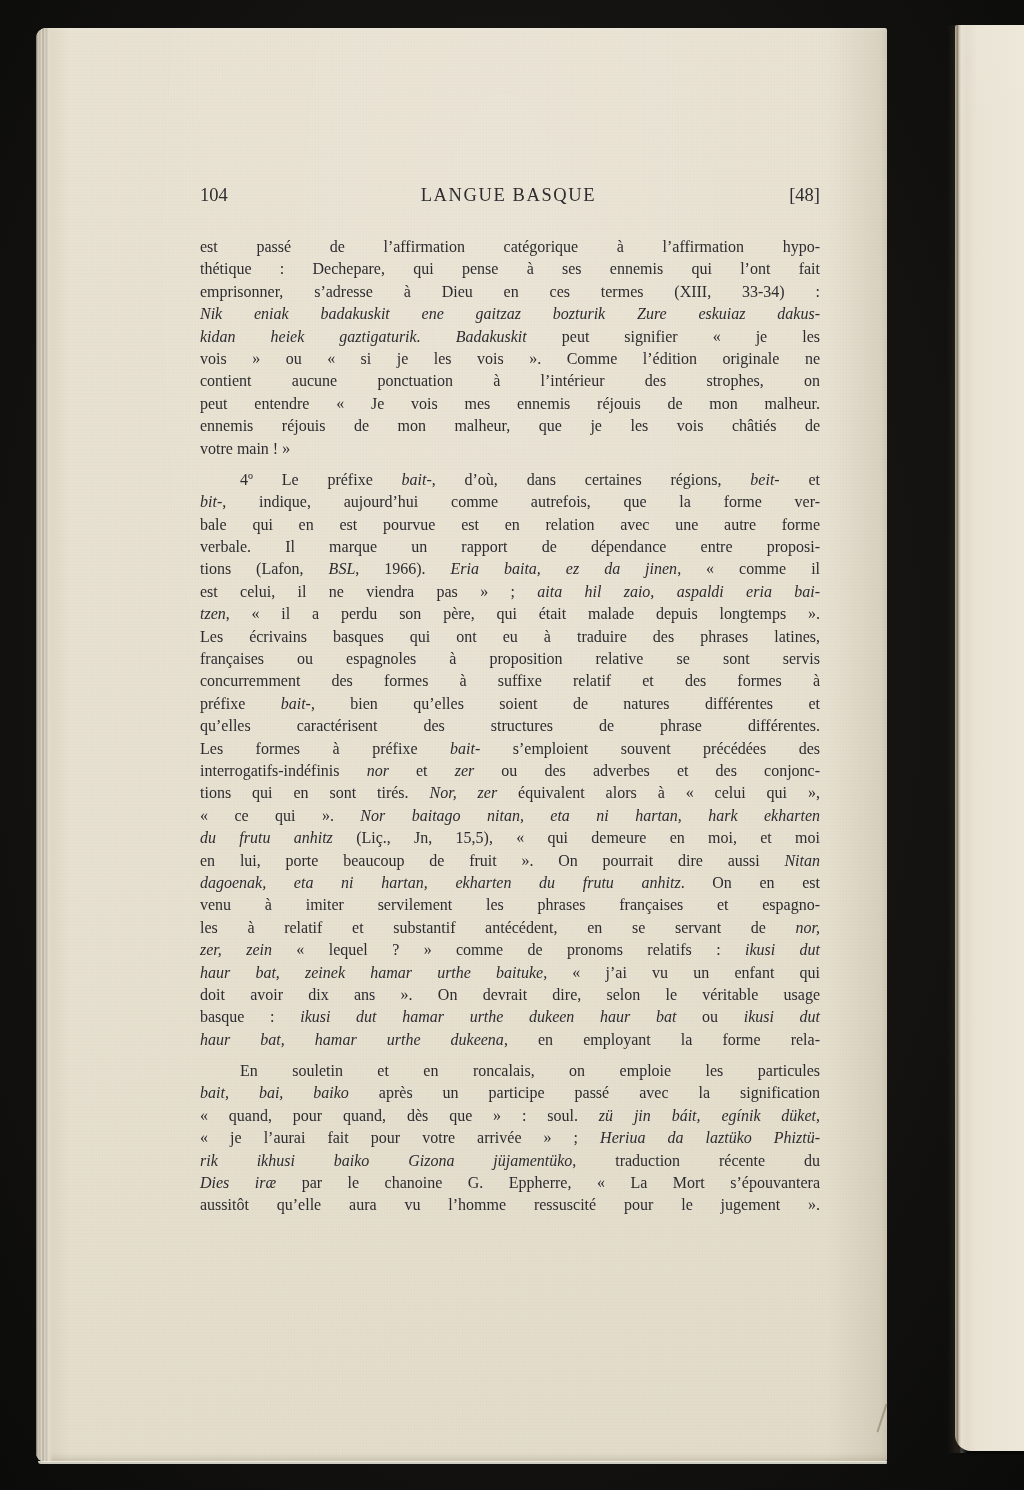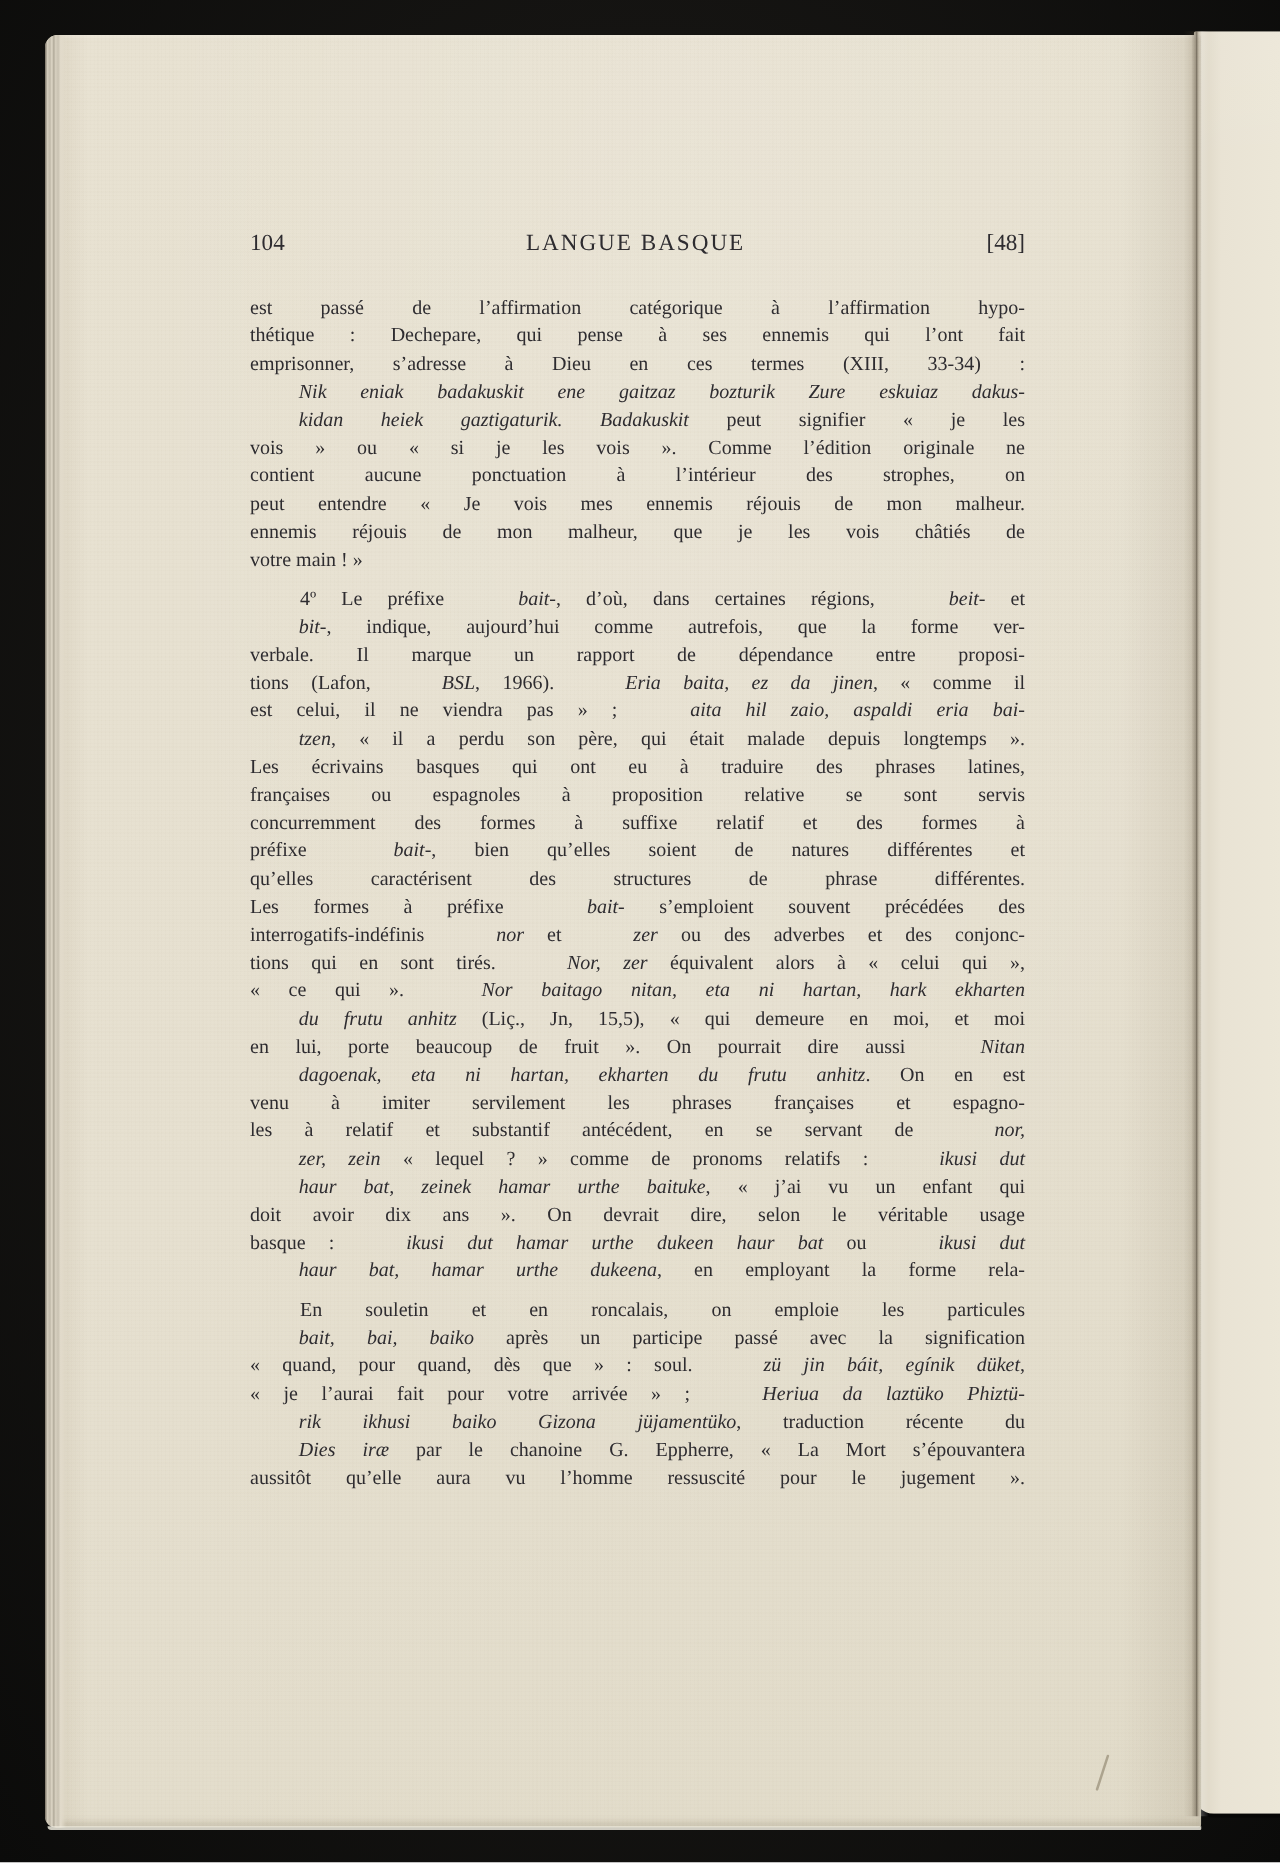--- a/index.html
+++ b/index.html
@@ -22,21 +22,21 @@
     background:
       linear-gradient(to bottom, rgba(255,255,255,0.06), transparent 8%),
       linear-gradient(to right, #d9d2c0 0px, #e9e3d4 22px, #ece7d8 100%);
     border-radius: 2px 0 0 16px;
     box-shadow: 0 3px 0 rgba(0,0,0,0.4);
   }
   
   .page {
     position: absolute;
     left: 36px; top: 28px;
-    width: 925px; height: 1434px;
+    width: 851px; height: 1434px;
     border-radius: 10px 2px 3px 9px;
     background:
       repeating-linear-gradient(0deg, rgba(130,110,75,0.016) 0 1px, transparent 1px 3px),
       repeating-linear-gradient(90deg, rgba(130,110,75,0.016) 0 1px, transparent 1px 3px),
       radial-gradient(ellipse at 55% 16%, rgba(255,255,255,0.10), transparent 62%),
       linear-gradient(to right, rgba(135,115,85,0.14) 0px, rgba(135,115,85,0.0) 34px),
       linear-gradient(to right, rgba(0,0,0,0) 93%, rgba(100,85,60,0.12) 100%),
       linear-gradient(160deg, #e8e2d2 0%, #e6e0d0 55%, #e1dbc9 100%);
     box-shadow:
       inset 0 2px 3px rgba(255,255,255,0.20),
@@ -101,21 +101,21 @@
   .para + .para { margin-top: 9px; }
   .line {
     line-height: 22.4px;
     height: 22.4px;
     text-align: justify;
     text-align-last: justify;
     white-space: normal;
   }
   .line.last { text-align-last: left; }
   .para.indent .line:first-child { text-indent: 40px; }
-  .it { font-style: italic; margin-left: 39px; }
+  .it { font-style: italic; }
 </style>
 </head>
 <body>
 
 <div class="photo">
   <div class="facing-page"></div>
   <div class="page">
     <div class="page-edges"></div>
     <div class="bottom-rim"></div>
     <div class="content">
@@ -133,20 +133,21 @@
             <div class="line"><span class="it">kidan heiek gaztigaturik. Badakuskit</span><span> peut signifier « je les</span></div>
             <div class="line"><span>vois » ou « si je les vois ». Comme l’édition originale ne</span></div>
             <div class="line"><span>contient aucune ponctuation à l’intérieur des strophes, on</span></div>
             <div class="line"><span>peut entendre « Je vois mes ennemis réjouis de mon malheur.</span></div>
             <div class="line"><span>ennemis réjouis de mon malheur, que je les vois châtiés de</span></div>
             <div class="line last"><span>votre main ! »</span></div>
           </div>
           <div class="para indent">
             <div class="line"><span>4º Le préfixe </span><span class="it">bait-</span><span>, d’où, dans certaines régions, </span><span class="it">beit-</span><span> et</span></div>
             <div class="line"><span class="it">bit-</span><span>, indique, aujourd’hui comme autrefois, que la forme ver-</span></div>
+            <div class="line"><span>bale qui en est pourvue est en relation avec une autre forme</span></div>
             <div class="line"><span>verbale. Il marque un rapport de dépendance entre proposi-</span></div>
             <div class="line"><span>tions (Lafon, </span><span class="it">BSL</span><span>, 1966). </span><span class="it">Eria baita, ez da jinen</span><span>, « comme il</span></div>
             <div class="line"><span>est celui, il ne viendra pas » ; </span><span class="it">aita hil zaio, aspaldi eria bai-</span></div>
             <div class="line"><span class="it">tzen</span><span>, « il a perdu son père, qui était malade depuis longtemps ».</span></div>
             <div class="line"><span>Les écrivains basques qui ont eu à traduire des phrases latines,</span></div>
             <div class="line"><span>françaises ou espagnoles à proposition relative se sont servis</span></div>
             <div class="line"><span>concurremment des formes à suffixe relatif et des formes à</span></div>
             <div class="line"><span>préfixe </span><span class="it">bait-</span><span>, bien qu’elles soient de natures différentes et</span></div>
             <div class="line"><span>qu’elles caractérisent des structures de phrase différentes.</span></div>
             <div class="line"><span>Les formes à préfixe </span><span class="it">bait-</span><span> s’emploient souvent précédées des</span></div>

